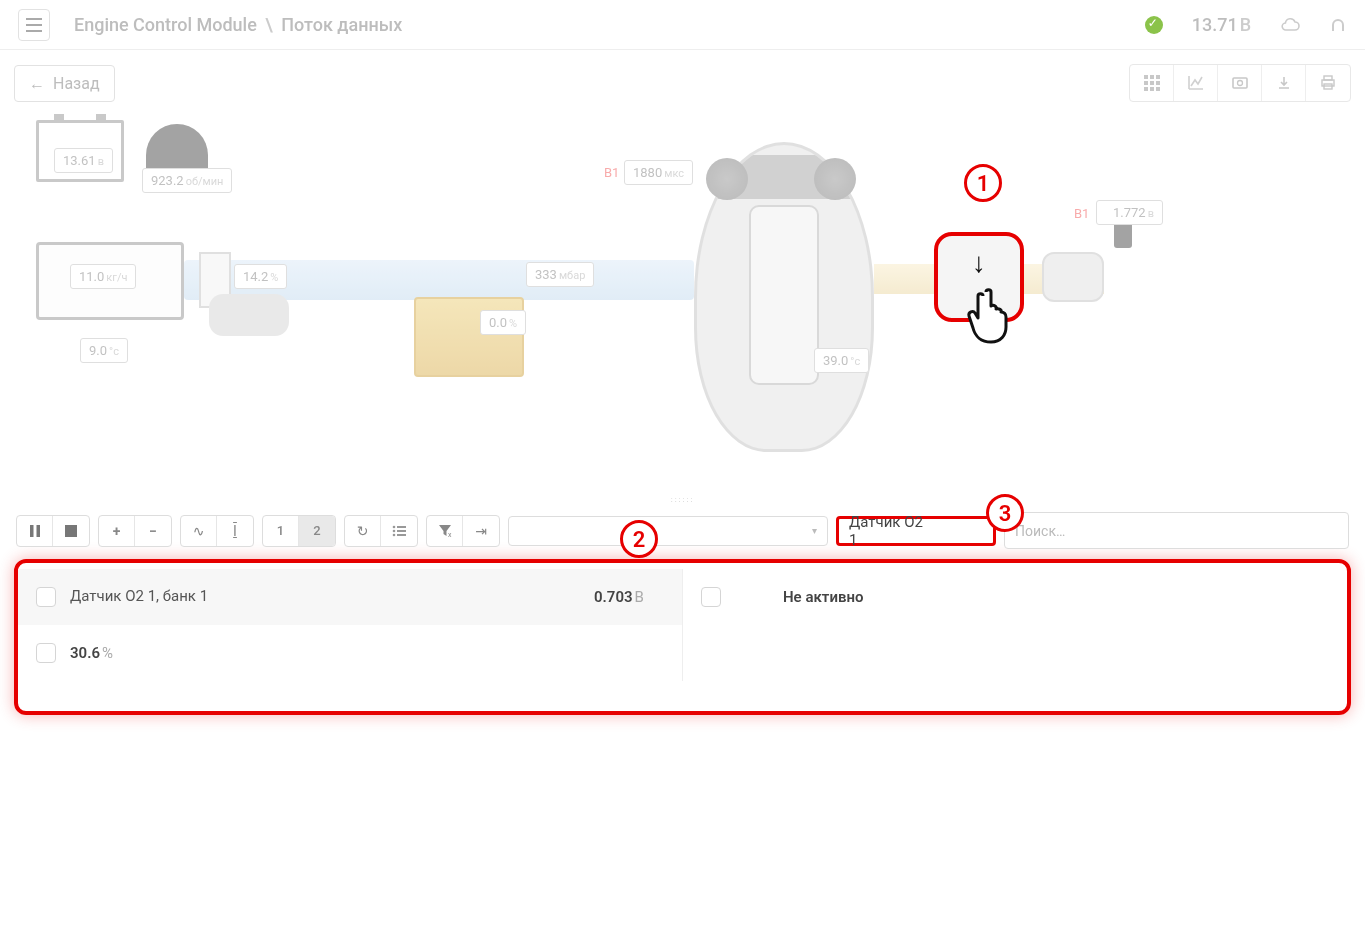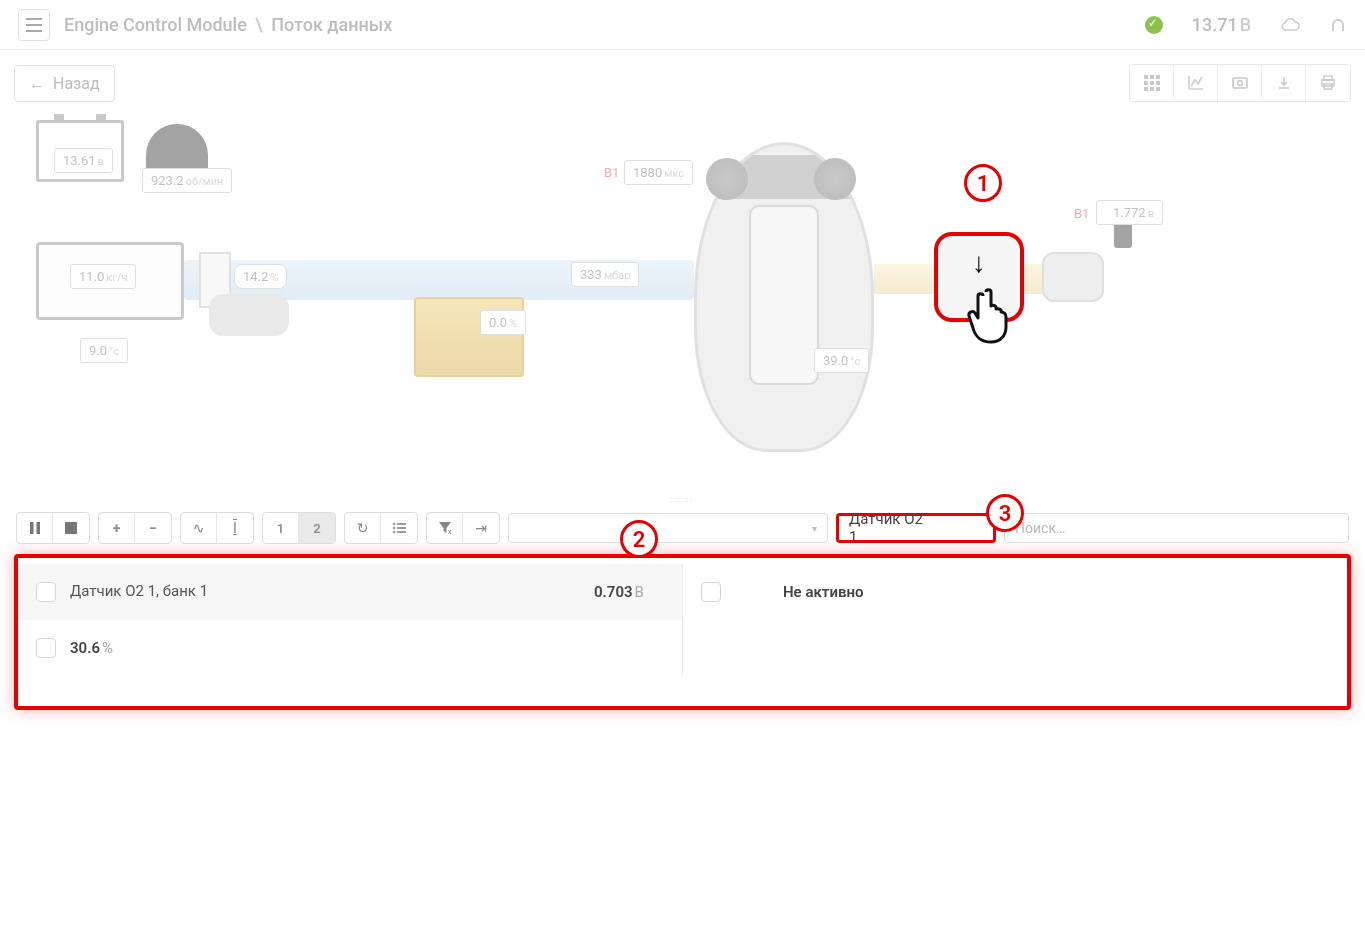--- a/index.html
+++ b/index.html
@@ -1,21 +1,21 @@
 <!DOCTYPE html>
 <html><head>
 <meta charset="utf-8">
 <style>
 * { box-sizing: border-box; margin: 0; padding: 0; }
 body { font-family: -apple-system, "Segoe UI", Roboto, Arial, sans-serif; background: #fff; width: 1365px; height: 932px; color: #555; font-size: 14px; position: relative; overflow: hidden; }
 
 
 .topbar { display: flex; align-items: center; height: 50px; padding: 0 18px; border-bottom: 1px solid #eee; }
 .menu-btn { width: 32px; height: 32px; border: 1px solid #e2e2e2; border-radius: 4px; display: flex; align-items: center; justify-content: center; color: #aaa; cursor: pointer; }
-.breadcrumb { margin-left: 14px; font-size: 18px; color: #bdbdbd; font-weight: 500; }
+.breadcrumb { margin-left: 24px; font-size: 18px; color: #bdbdbd; font-weight: 500; }
 .breadcrumb .sep { margin: 0 4px; color: #ccc; }
 .top-right { margin-left: auto; display: flex; align-items: center; gap: 29px; color: #c0c0c0; }
 .status-ok { width: 18px; height: 18px; background: #8bc34a; border-radius: 50%; position: relative; }
 .status-ok::after { content:"✓"; color: #fff; font-size: 12px; position: absolute; left: 3px; top: 0; }
 .voltage { font-size: 18px; font-weight: 500; color: #bdbdbd; }
 .voltage .unit { color: #ccc; margin-left: 2px; }
 .hdr-icon { color: #ccc; }
 
 
 .navrow { display: flex; align-items: center; padding: 14px 14px 0; }
@@ -64,24 +64,24 @@
 
 .datatoolbar { display:flex; align-items:center; padding: 6px 16px; gap:0; position:relative; z-index:20; }
 .btn-group { display:flex; border:1px solid #ddd; border-radius:4px; overflow:hidden; margin-right:8px; background:#fff;}
 .btn-group .tb { width:36px; height:30px; display:flex; align-items:center; justify-content:center; border-right:1px solid #e6e6e6; color:#888; cursor:pointer; font-size:14px;}
 .btn-group .tb:last-child { border-right:none;}
 .btn-group .tb.active { background:#e9e9e9; }
 .btn-group .tb.num { font-size:13px; font-weight:500; }
 .dropdown-sel { flex: 0 0 320px; height:30px; border:1px solid #ddd; border-radius:4px; background:#fff; position:relative; display:flex; align-items:center; padding:0 10px; color:#999; cursor:pointer;}
 .dropdown-sel::after { content:"▾"; position:absolute; right:10px; color:#bbb; font-size:10px;}
 .filter-box { height:30px; border:3px solid #e60000; border-radius:4px; padding:0 60px 0 10px; display:flex; align-items:center; background:#fff; color:#444; font-size:15px; margin-left:8px; width:160px;}
-.search-box { flex:1; height:30px; border:1px solid #ddd; border-radius:4px; padding:0 10px; color:#bbb; display:flex; align-items:center; margin-left:8px; background:#fff;}
-
-
-.grid-wrap { margin: 4px 14px 0; border:4px solid #e60000; border-radius:4px; position:relative; box-shadow: 0 0 16px rgba(230,0,0,0.3); padding: 6px 0 30px; z-index:5;}
+.search-box { flex:1; height:37px; border:1px solid #ddd; border-radius:4px; padding:0 10px; color:#bbb; display:flex; align-items:center; margin-left:8px; background:#fff;}
+
+
+.grid-wrap { margin: 4px 14px 0; border:4px solid #e60000; border-radius:12px; position:relative; box-shadow: 0 0 16px rgba(230,0,0,0.3); padding: 6px 0 30px; z-index:5;}
 .grid { display:flex; }
 .col { flex:1; }
 .col:first-child { border-right:1px solid #eee;}
 .row { display:flex; align-items:center; padding: 14px 18px; min-height:56px;}
 .row.alt { background:#f7f7f7;}
 .chk { width:20px; height:20px; border:1px solid #d5d5d5; border-radius:4px; background:#fff; margin-right:14px; cursor:pointer; flex-shrink:0;}
 .rlabel { flex:1; color:#555; font-size:15px; line-height:1.3; }
 .rval { font-weight:600; color:#444; font-size:15px; min-width:70px;}
 .rval .u { color:#aaa; font-weight:400; margin-left:2px;}
 .rval.inactive { font-weight:600; color:#444;padding-left:48px;}
@@ -191,23 +191,23 @@
   <div class="pointer-hand">
     <svg width="56" height="64" viewBox="0 0 56 64">
         <path d="M22 10c0-3 5-3 5 0v14c3-2 6 1 5 3 3-1 6 1 5 3 3 0 5 2 5 5v10c0 8-5 15-15 15s-16-6-18-14l-4-12c-1-4 4-6 6-3l3 5V14c0-3 5-3 5 0" fill="#fff" stroke="#111" stroke-width="3" stroke-linejoin="round"></path>
       </svg>
   </div>
 
   <div class="dg-box" style="left:40px; top:36px;"><span>13.61</span><span class="u">в</span></div>
   <div class="dg-box" style="left:128px; top:56px;"><span>923.2</span><span class="u">об/мин</span></div>
   <div class="dg-box" style="left:56px; top:152px;"><span>11.0</span><span class="u">кг/ч</span></div>
   <div class="dg-box" style="left:66px; top:226px;"><span>9.0</span><span class="u">°c</span></div>
-  <div class="dg-box" style="left:220px; top:152px;border-radius:8px;"><span>14.2</span><span class="u">%</span></div>
+  <div class="dg-box" style="left:220px; top:152px;"><span>14.2</span><span class="u">%</span></div>
   <div class="dg-box" style="left:466px; top:198px;"><span>0.0</span><span class="u">%</span></div>
-  <div class="dg-box" style="left:557px; top:150px;"><span>333</span><span class="u">мбар</span></div>
+  <div class="dg-box" style="left:512px; top:150px;"><span>333</span><span class="u">мбар</span></div>
   <div class="dg-label" style="left:590px; top:53px;">B1</div>
   <div class="dg-box" style="left:610px; top:48px;"><span>1880</span><span class="u">мкс</span></div>
   <div class="dg-box" style="left:800px; top:236px;"><span>39.0</span><span class="u">°c</span></div>
   <div class="dg-label" style="left:1060px; top:94px;">B1</div>
   <div class="dg-box" style="left:1082px; top:88px;padding-left:16px;"><span>1.772</span><span class="u">в</span></div>
 
   <div class="callout" style="left:950px; top:52px;">1</div>
 </div>
 
 <div class="split-handle">::::::</div>

